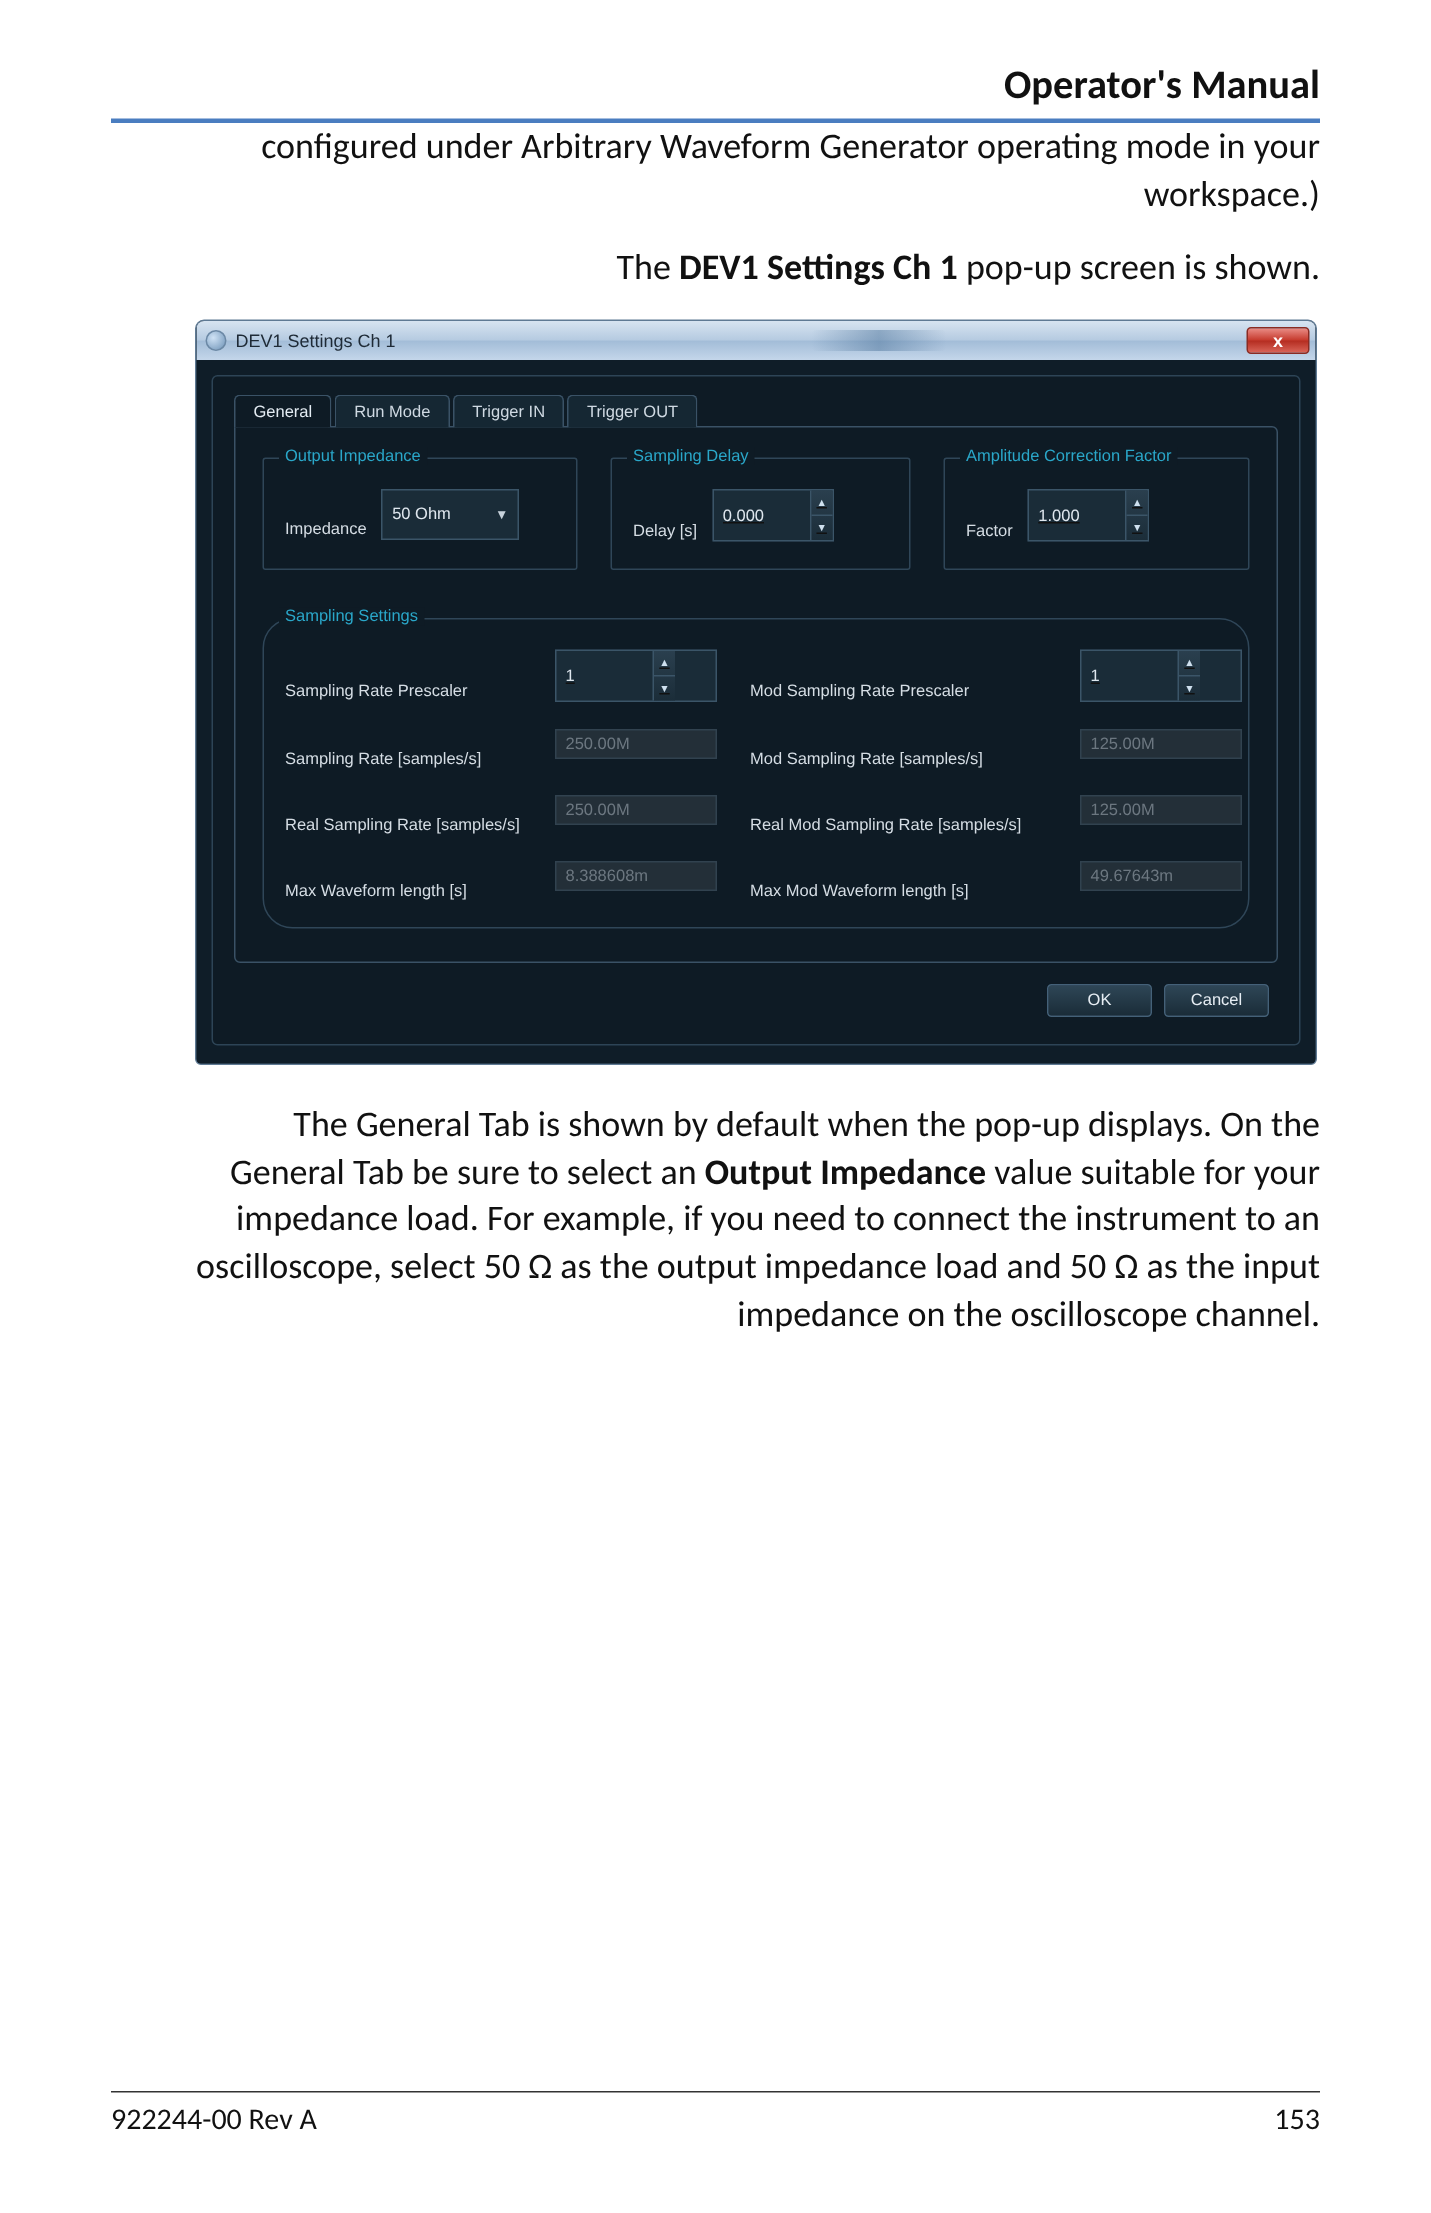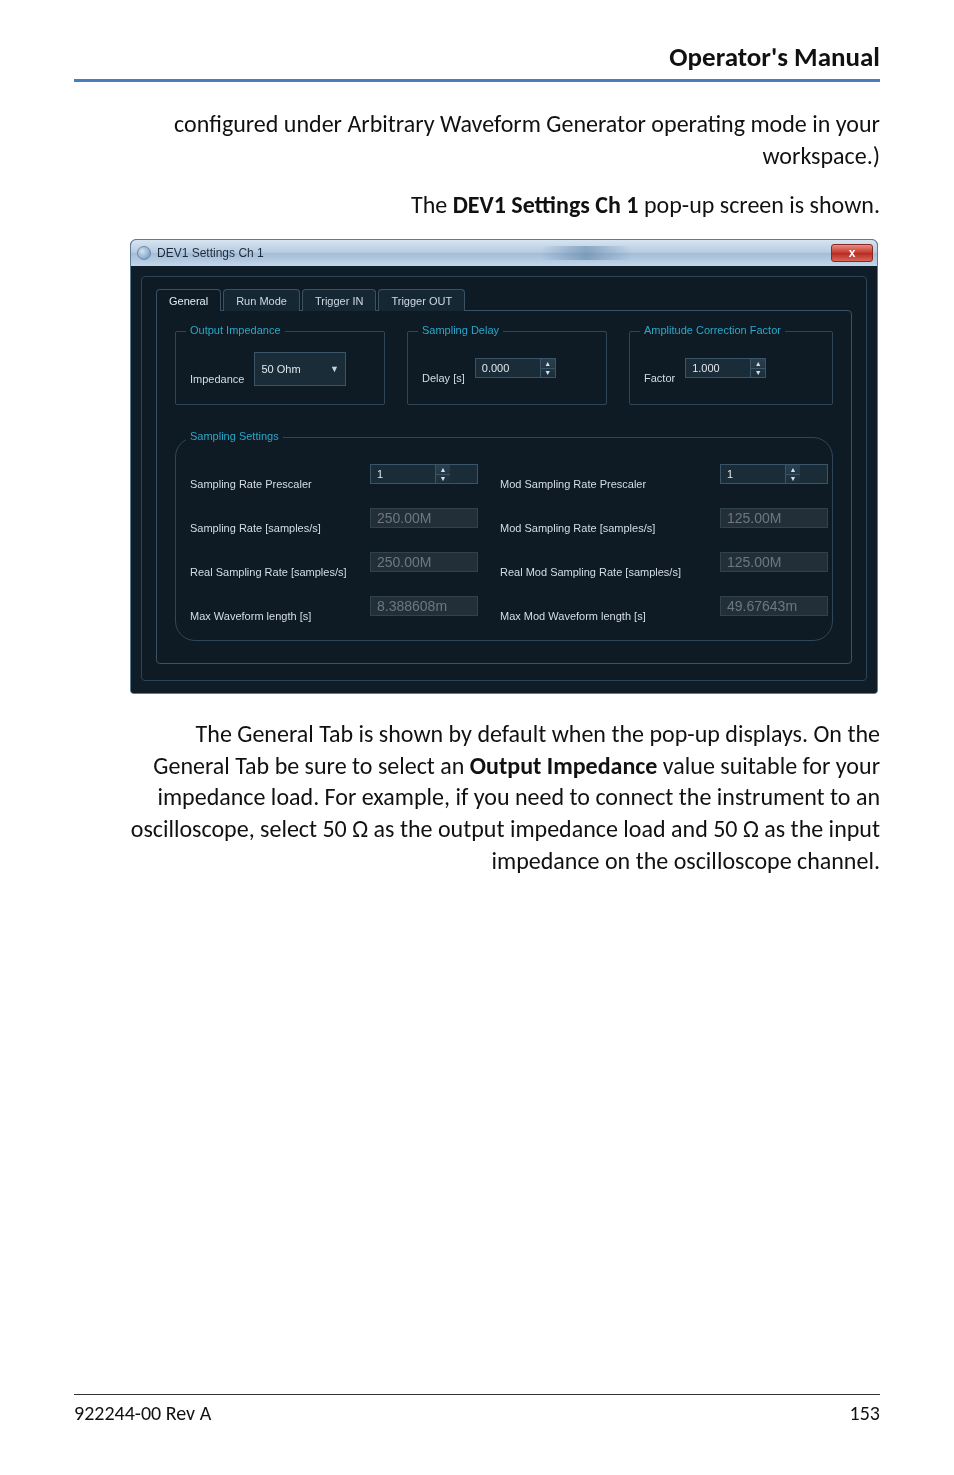--- a/index.html
+++ b/index.html
@@ -11,21 +11,20 @@
     color: #111;
     position: relative;
     padding: 40px 74px 0 74px;
   }
   .header {
     text-align: right;
     font-weight: 700;
     font-size: 27px;
     padding-bottom: 6px;
     border-bottom: 3px solid #4a7dc0;
-    margin-bottom: 26px;
   }
   .body-text {
     font-size: 24px;
     line-height: 1.32;
     margin-left: 56px;
     margin-bottom: 18px;
     text-align: right;
   }
   .body-text strong { font-weight: 700; }
   .screenshot-wrap {
@@ -155,23 +154,24 @@
     justify-content: space-between;
   }
   .combo .caret {
     width: 14px; height: 14px;
     display: flex; align-items: center; justify-content: center;
     font-size: 9px; color: #c7d2db;
   }
   .spin {
     display: flex;
     align-items: stretch;
-    height: 20px;
+    height: 35px;
     border: 1px solid #3b5568;
     background: #1a2c38;
+    text-decoration: underline;
   }
   .spin input {
     background: transparent; border: none; outline: none;
     color: #dfe7ee; font-size: 11px;
     padding: 0 6px; width: 64px;
     font-family: inherit;
   }
   .spin .arrows {
     width: 15px;
     display: flex; flex-direction: column;
@@ -183,21 +183,21 @@
     font-size: 7px;
     color: #cfe0ee;
     display: flex; align-items: center; justify-content: center;
     line-height: 1;
   }
   .spin .arrows span:first-child { border-bottom: 1px solid #3b5568; }
   .readonly {
     height: 20px;
     background: #232f38;
     border: 1px solid #31424f;
-    font-size: 14px;
+    font-size: 11px;
     color: #6c7780;
     padding: 2px 6px;
     width: 108px;
     display: flex; align-items: center;
   }
   .group.sampling {
     flex: none;
     width: 100%;
     border-radius: 20px;
   }
@@ -349,20 +349,24 @@
               <span class="lbl">Max Waveform length [s]</span>
               <div class="readonly">8.388608m</div>
               <span class="lbl">Max Mod Waveform length [s]</span>
               <div class="readonly">49.67643m</div>
 
             </div>
           </div>
 
         </div>
 
+        <div class="btnbar">
+          <div class="btn">OK</div>
+          <div class="btn">Cancel</div>
+        </div>
 
       </div>
     </div>
   </div>
 </div>
 
 <p class="body-text">
   <span>The General Tab is shown by default when the pop-up displays. On the General Tab be sure to select an </span><strong>Output Impedance</strong><span> value suitable for your impedance load. For example, if you need to connect the instrument to an oscilloscope, select 50 Ω as the output impedance load and 50 Ω as the input impedance on the oscilloscope channel.</span>
 </p>
 

